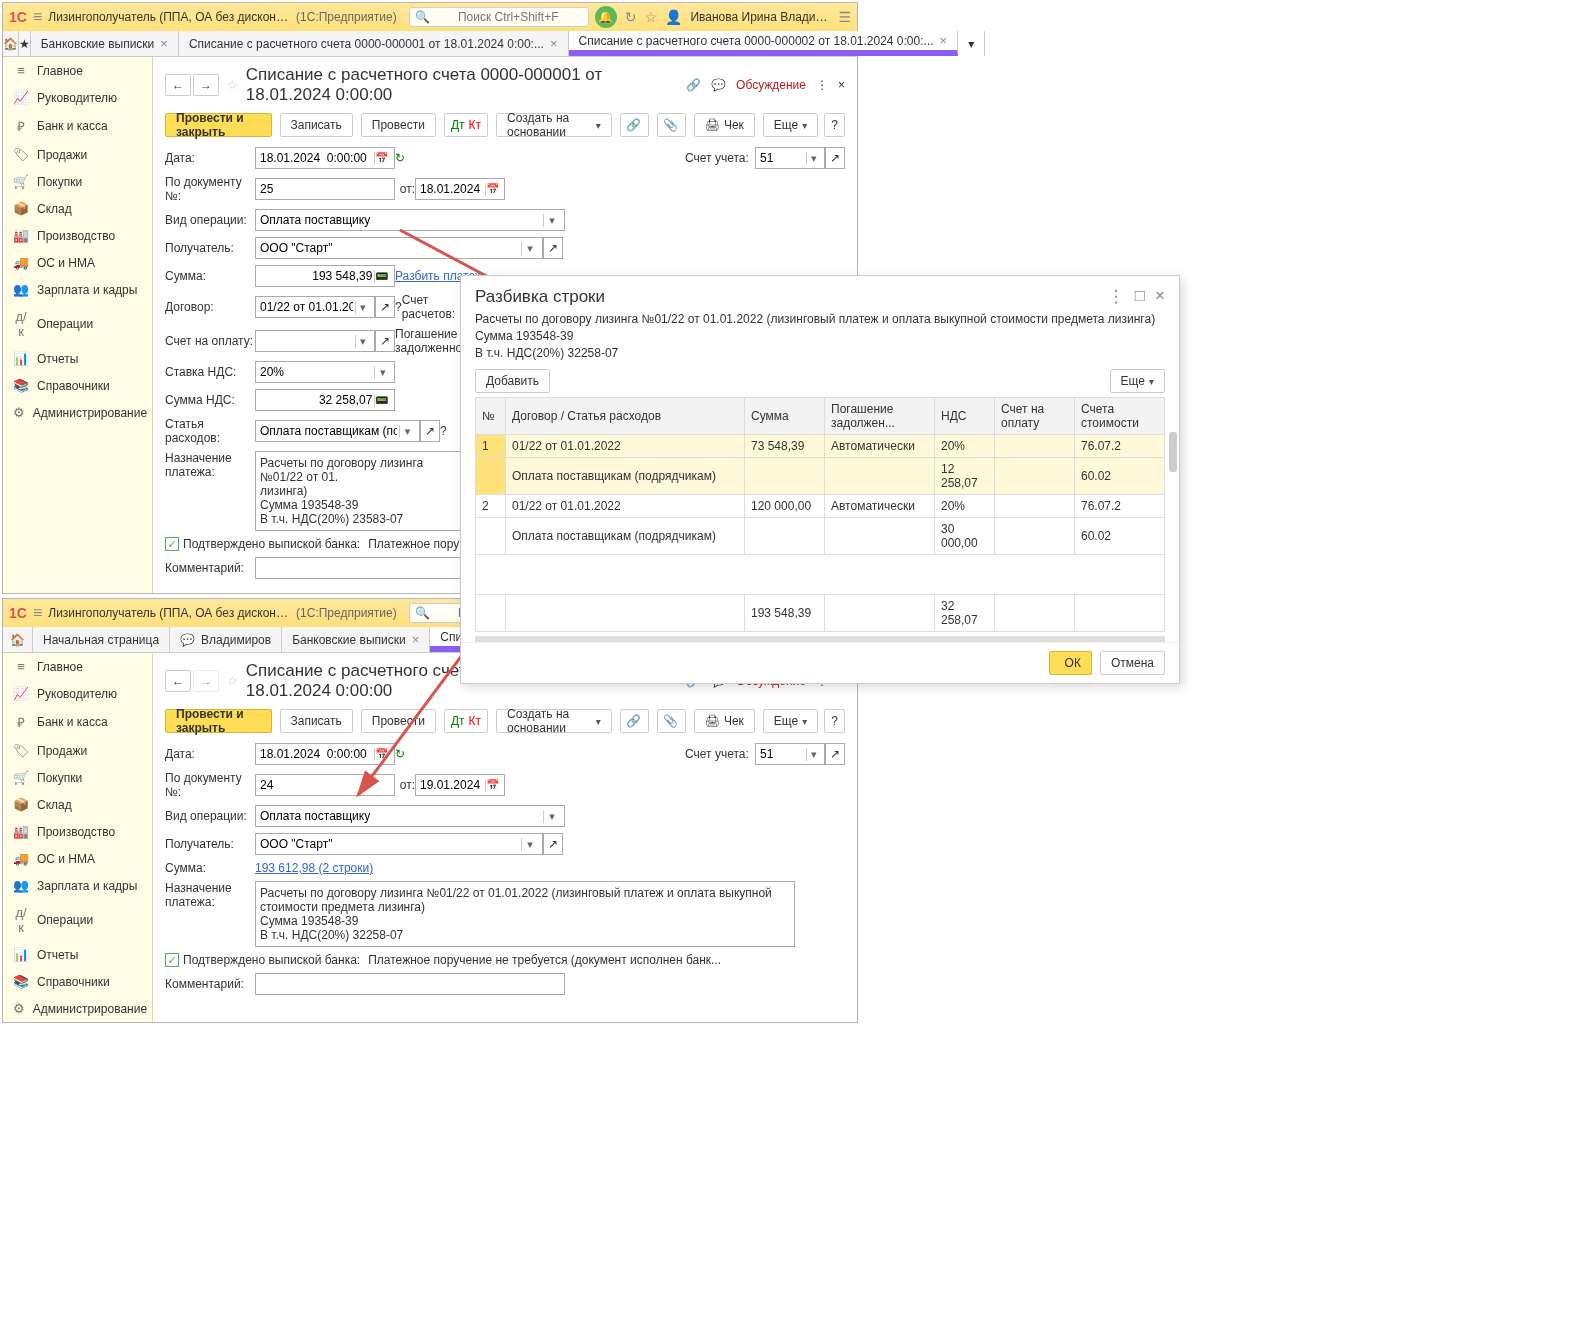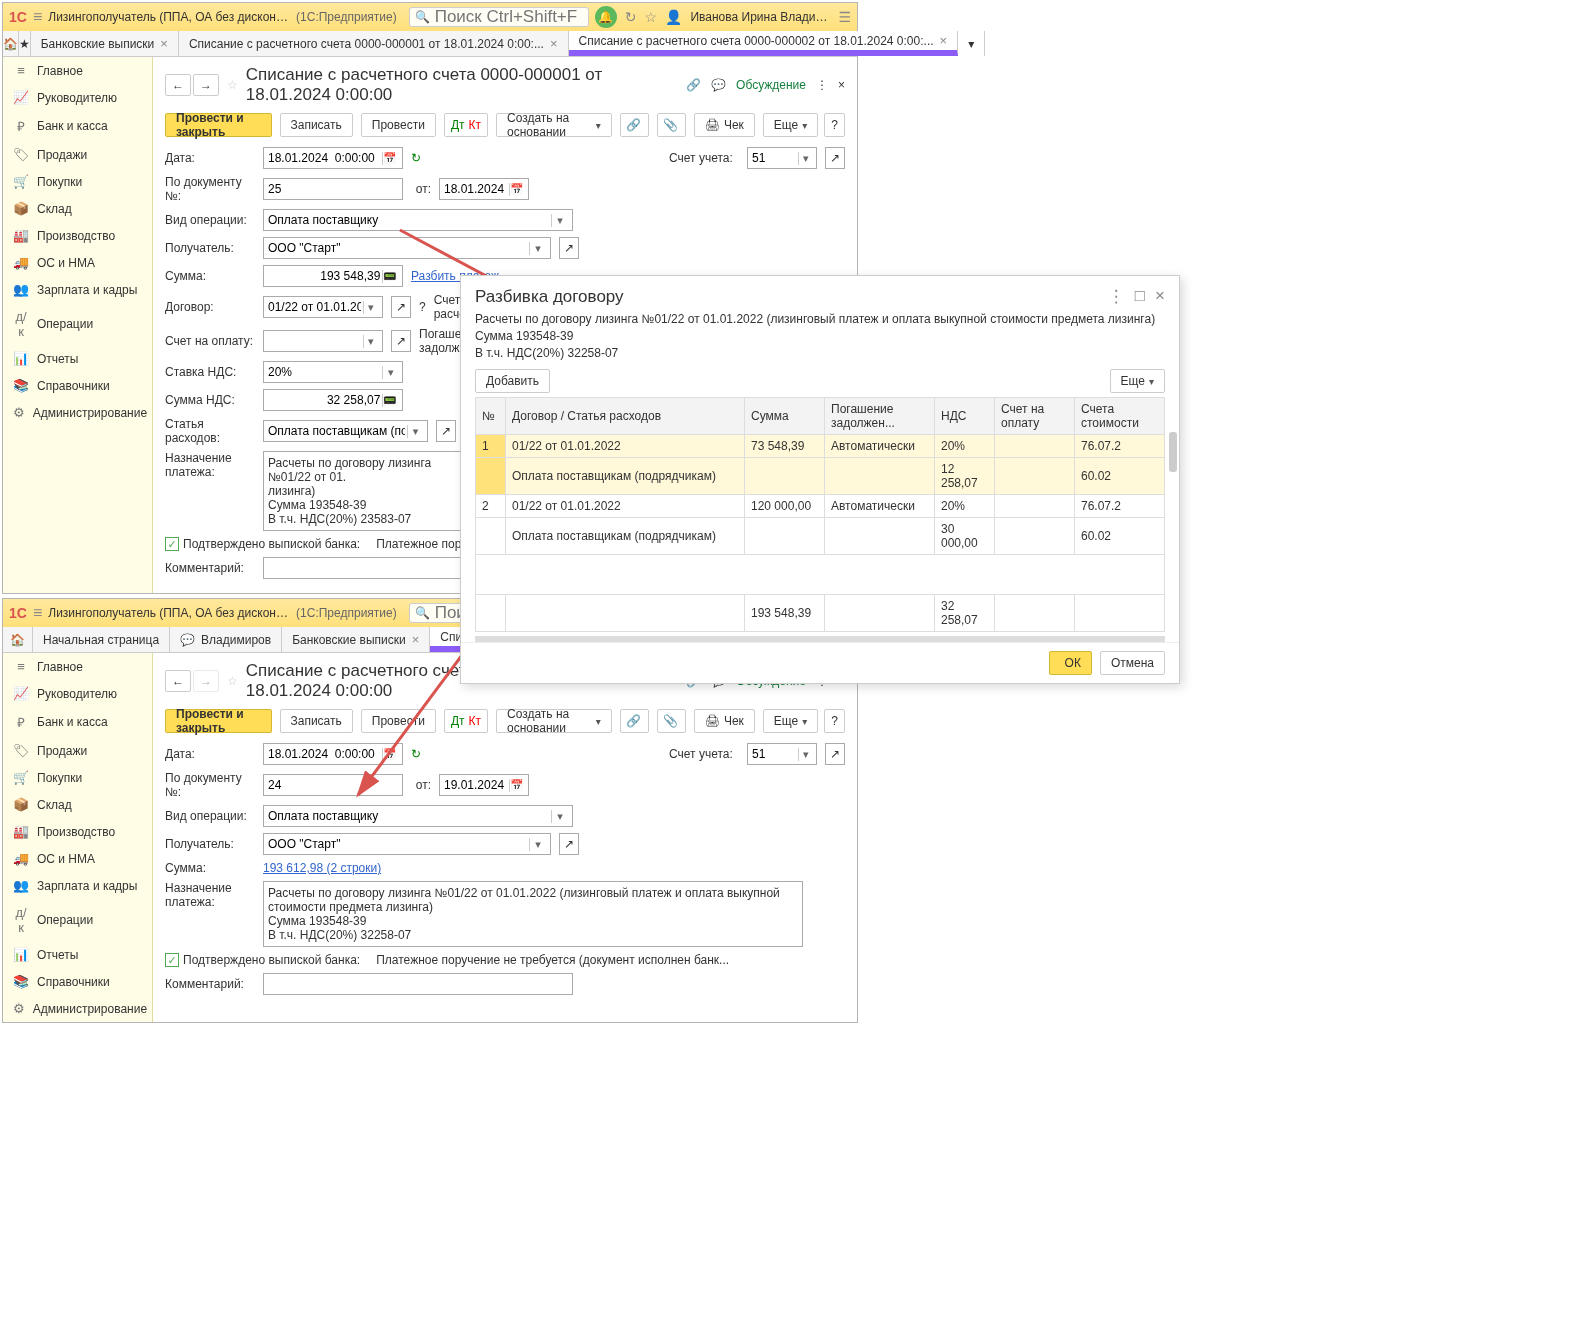--- a/index.html
+++ b/index.html
@@ -4,48 +4,48 @@
 <style>
   * { box-sizing: border-box; margin: 0; padding: 0; font-family: Arial, sans-serif; }
   body { background: #fff; font-size: 12px; color: #333; }
   .window { border: 1px solid #b5b5b5; background: #fff; }
   .titlebar { background: linear-gradient(#ffe89d, #ffe07a); height: 28px; display: flex; align-items: center; padding: 0 6px; gap: 6px; }
   .titlebar .logo { color: #d9534f; font-weight: bold; font-size: 14px; }
   .titlebar .hamburger { font-size: 16px; color: #888; }
   .titlebar .title { flex: 0 1 auto; white-space: nowrap; overflow: hidden; text-overflow: ellipsis; max-width: 260px; font-size: 12px; }
   .titlebar .app-name { color: #666; font-size: 12px; }
   .titlebar .search { flex: 0 0 180px; height: 20px; border: 1px solid #ccc; border-radius: 3px; background: #fffef5; padding: 0 6px; display: flex; align-items: center; gap: 4px; color: #aaa; margin-left: 6px; }
-  .titlebar .search input { border: none; background: transparent; outline: none; width: 100%; font-size: 17px; }
+  .titlebar .search input { border: none; background: transparent; outline: none; width: 100%; font-size: 12px; text-align: center; }
   .titlebar .right-icons { display: flex; align-items: center; gap: 8px; margin-left: auto; }
   .titlebar .bell { width: 22px; height: 22px; background: #5cb85c; border-radius: 50%; display: flex; align-items: center; justify-content: center; color: #fff; font-size: 12px; }
   .titlebar .icon { font-size: 14px; color: #888; }
   .titlebar .user-name { font-size: 12px; color: #333; max-width: 140px; white-space: nowrap; overflow: hidden; text-overflow: ellipsis; }
   .toolbar-row { height: 26px; background: #f5f5f5; border-bottom: 1px solid #ccc; display: flex; align-items: stretch; }
   .toolbar-row .home-btn, .toolbar-row .star-btn { width: 30px; display: flex; align-items: center; justify-content: center; border-right: 1px solid #ccc; }
   .tabs { display: flex; align-items: stretch; flex: 1; }
   .tab { display: flex; align-items: center; padding: 0 10px; border-right: 1px solid #ccc; gap: 6px; cursor: pointer; white-space: nowrap; }
   .tab.active { border-bottom: 6px solid #8b5cf6; background: #fff; }
   .tab .close { font-size: 13px; color: #888; }
   .body-row { display: flex; }
   .sidebar { width: 150px; background: #fffde6; border-right: 1px solid #e0dca0; }
   .sidebar .item { display: flex; align-items: center; gap: 8px; padding: 6px 10px; cursor: pointer; }
   .sidebar .item .ico { width: 16px; text-align: center; color: #777; font-size: 13px; }
   .content { flex: 1; padding: 8px 12px; position: relative; }
   .doc-header { display: flex; align-items: center; gap: 8px; margin-bottom: 8px; }
   .nav-btns { display: flex; gap: 2px; }
   .nav-btn { width: 26px; height: 22px; border: 1px solid #ccc; background: #fff; display: flex; align-items: center; justify-content: center; border-radius: 2px; }
   .doc-title { font-size: 17px; font-weight: normal; flex: 1; }
   .header-actions { display: flex; align-items: center; gap: 10px; }
-  .header-actions .txt { color: #15803d; }
+  .header-actions .txt { color: #b91c1c; }
   .btn-row { display: flex; gap: 8px; margin-bottom: 10px; align-items: center; }
   .btn { border: 1px solid #ccc; background: #fff; padding: 3px 10px; border-radius: 2px; cursor: pointer; height: 24px; display: flex; align-items: center; gap: 4px; }
   .btn.primary { background: #ffdd57; border-color: #d4b830; font-weight: bold; }
   .btn.icon-only { padding: 3px 6px; }
   .btn.dropdown::after { content: " ▾"; color: #555; font-size: 10px; }
-  .form-row { display: flex; align-items: center; margin-bottom: 6px; gap: 8px; }
+  .form-row { display: flex; align-items: center; margin-bottom: 6px; gap: 0; }
   .form-label { width: 90px; color: #333; }
   .input { border: 1px solid #aaa; height: 22px; background: #fff; display: flex; align-items: center; padding: 0 4px; }
   .input.tiny { width: 20px; justify-content: center; padding: 0; }
   .input input { border: none; outline: none; width: 100%; font-size: 12px; background: transparent; }
   .input .cal, .input .open, .input .dd { width: 18px; text-align: center; color: #666; border-left: 1px solid #ccc; font-size: 11px; margin-left: 2px; }
   .link { color: #3366cc; text-decoration: underline; cursor: pointer; }
   .textarea { border: 1px solid #aaa; background: #fff; padding: 4px; width: 100%; min-height: 56px; font-size: 12px; }
   .checkbox { display: flex; align-items: center; gap: 4px; }
   .checkbox .box { width: 14px; height: 14px; border: 1px solid #5a5; background: #fff; display: flex; align-items: center; justify-content: center; color: #5a5; font-size: 11px; line-height: 1; }
   .right-group { margin-left: auto; display: flex; align-items: center; gap: 6px; }
@@ -333,21 +333,21 @@
         <div class="input" style="width:215px">
               <input style="">
             </div>
       </div>
     </div>
   </div>
 </div>
 
 <div id="dialog1" class="dialog">
   <div class="d-title">
-    <span>Разбивка договору</span>
+    <span>Разбивка строки</span>
     <div class="right">
       <span>⋮</span>
       <span>□</span>
       <span>×</span>
     </div>
   </div>
   <div class="d-sub">
     <div>Расчеты по договору лизинга №01/22 от 01.01.2022 (лизинговый платеж и оплата выкупной стоимости предмета лизинга)</div>
     <div>Сумма 193548-39</div>
     <div>В т.ч. НДС(20%) 32258-07</div>

